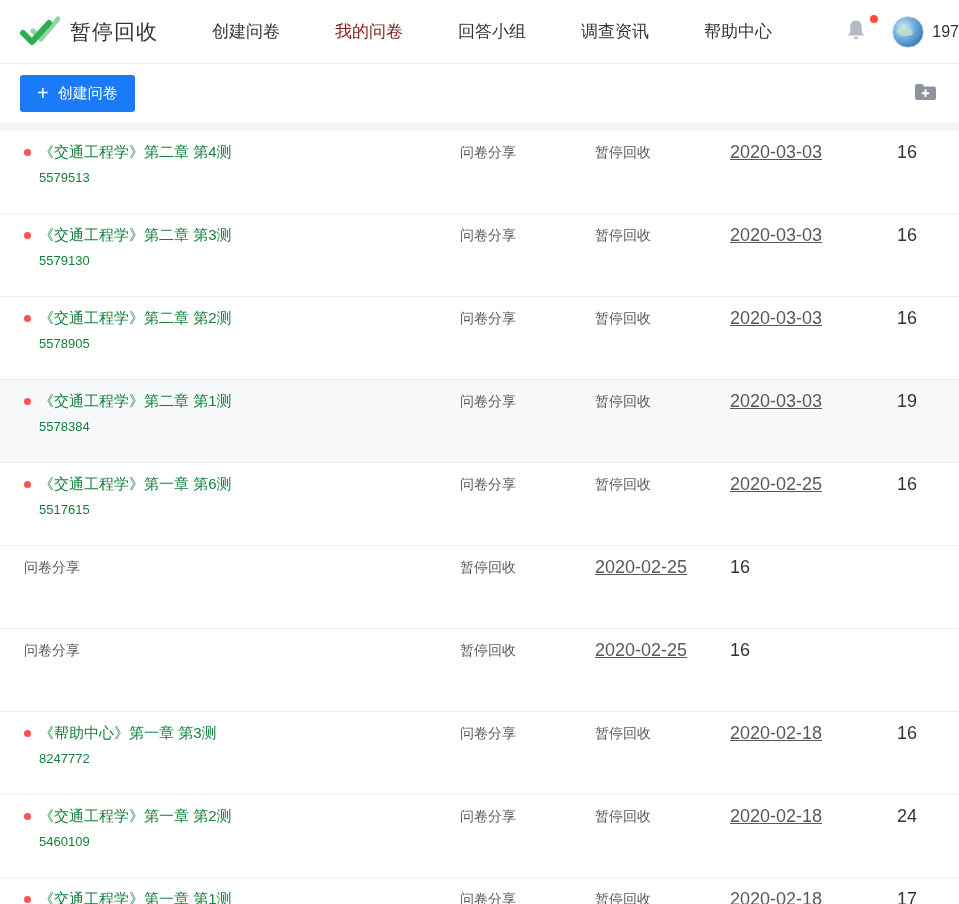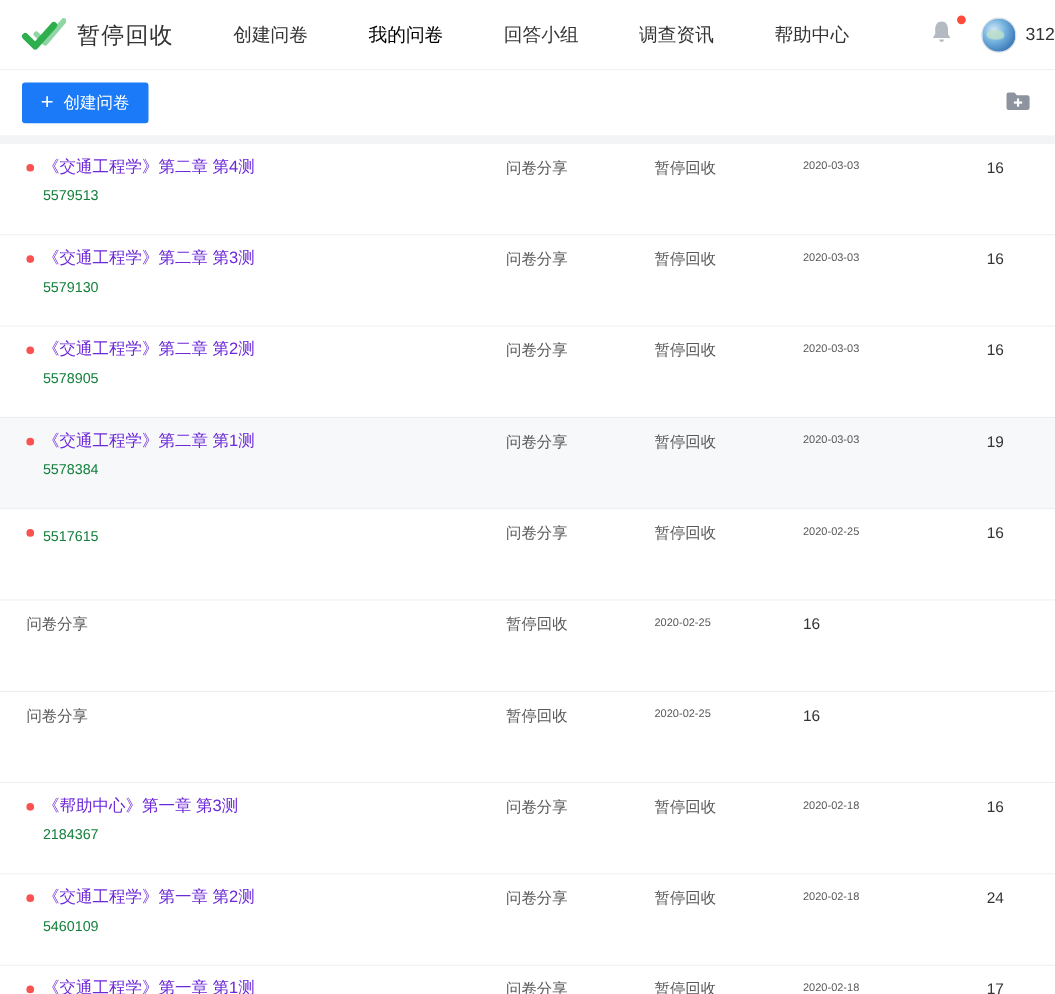--- a/index.html
+++ b/index.html
@@ -6,21 +6,21 @@
   html,body { width:959px; height:904px; overflow:hidden; background:#fff;
     font-family:"Liberation Sans","DejaVu Sans",sans-serif; color:#333; }
 
   
   .header { height:64px; display:flex; align-items:center; padding-left:20px;
     border-bottom:1px solid #e9ecef; background:#fff; }
   .logo { display:flex; align-items:center; gap:10px; flex:none; }
   .brand { font-size:21px; color:#333; letter-spacing:1px; white-space:nowrap; }
   .nav { display:flex; gap:55px; margin-left:54px; flex:none; }
   .nav-item { font-size:17px; color:#333; text-decoration:none; cursor:pointer; white-space:nowrap; }
-  .nav-item.active { color:#000000; }
+  .nav-item.active { color:#7f1d1d; }
   .header-right { margin-left:auto; display:flex; align-items:center; }
   .bell-wrap { position:relative; margin-right:26px; cursor:pointer; }
   .bell-dot { position:absolute; top:-4px; right:-12px; width:8px; height:8px;
     border-radius:50%; background:#ff4b3a; }
   .avatar { width:32px; height:32px; border-radius:50%; flex:none; cursor:pointer;
     background:radial-gradient(circle at 35% 35%, #d5eaf8 0%, #74b2de 38%, #2e6cb0 85%);
     border:1px solid #d9dee3; position:relative; overflow:hidden; }
   .avatar::after { content:""; position:absolute; left:4px; top:10px; width:16px; height:9px;
     background:#bfe0c8; border-radius:50% 60% 40% 55%; opacity:.8; }
   .username { font-size:16px; color:#333; margin-left:8px; white-space:nowrap; }
@@ -35,25 +35,25 @@
 
   .divider { height:8px; background:#f3f4f6; }
 
   
   .row { display:grid; grid-template-columns:436px 135px 135px 167px 1fr;
     padding:10px 0 0 24px; height:83px; border-bottom:1px solid #ededed;
     background:#fff; cursor:pointer; }
   .row.highlighted { background:#f7f8fa; }
   .title-cell { display:flex; align-items:flex-start; gap:8px; min-width:0; }
   .dot { width:7px; height:7px; border-radius:50%; background:#fa5151; margin-top:8px; flex:none; }
-  .title { font-size:15px; color:#6d28d9; line-height:22px; white-space:nowrap; }
+  .title { font-size:15px; color:#15803d; line-height:22px; white-space:nowrap; }
   .sid { font-size:13px; color:#15803d; line-height:18px; margin-top:6px; }
   .share, .status { font-size:14px; color:#595959; line-height:22px; }
-  .date { font-size:10px; color:#595959; line-height:22px; }
-  .count { font-size:14px; color:#333; line-height:22px; }
+  .date { font-size:18px; color:#595959; line-height:22px;text-decoration:underline; }
+  .count { font-size:18px; color:#333; line-height:22px; }
 </style>
 </head>
 <body>
 
 <div class="header">
   <div class="logo">
     <svg width="40" height="32" viewBox="0 0 40 32">
       <path d="M13 15 L21 23 L38 3" fill="none" stroke="#8fd6a4" stroke-width="5" stroke-linecap="round" stroke-linejoin="round"></path>
       <path d="M3 17 L12 26 L29 7" fill="none" stroke="#2fae4e" stroke-width="6" stroke-linecap="round" stroke-linejoin="round"></path>
     </svg>
@@ -74,21 +74,21 @@
 
   <div class="header-right">
     <span class="bell-wrap">
       <svg width="20" height="22" viewBox="0 0 20 22">
         <path d="M10 1.5 C6 1.5 4.2 4.6 4.2 8.6 L4.2 13 L2 16.5 L18 16.5 L15.8 13 L15.8 8.6 C15.8 4.6 14 1.5 10 1.5 Z" fill="#b3bac2"></path>
         <path d="M7.8 18 a2.2 2.2 0 0 0 4.4 0 Z" fill="#b3bac2"></path>
       </svg>
       <span class="bell-dot"></span>
     </span>
     <span class="avatar"></span>
-    <span class="username">312</span>
+    <span class="username">197</span>
   </div>
 </div>
 
 <div class="toolbar">
   <button class="create-btn">
     <span class="plus-glyph">+</span>
     <span>创建问卷</span>
   </button>
   <button class="folder-btn">
     <svg width="23" height="19" viewBox="0 0 23 19">
@@ -155,20 +155,21 @@
     <div class="share">问卷分享</div>
     <div class="status">暂停回收</div>
     <div class="date">2020-03-03</div>
     <div class="count">19</div>
   </div>
 
   <div class="row">
     <div class="title-cell">
       <span class="dot"></span>
       <div>
+        <div class="title">《交通工程学》第一章 第6测</div>
         <div class="sid">5517615</div>
       </div>
     </div>
     <div class="share">问卷分享</div>
     <div class="status">暂停回收</div>
     <div class="date">2020-02-25</div>
     <div class="count">16</div>
   </div>
 
   <div class="row">
@@ -183,21 +184,21 @@
     <div class="status">暂停回收</div>
     <div class="date">2020-02-25</div>
     <div class="count">16</div>
   </div>
 
   <div class="row">
     <div class="title-cell">
       <span class="dot"></span>
       <div>
         <div class="title">《帮助中心》第一章 第3测</div>
-        <div class="sid">2184367</div>
+        <div class="sid">8247772</div>
       </div>
     </div>
     <div class="share">问卷分享</div>
     <div class="status">暂停回收</div>
     <div class="date">2020-02-18</div>
     <div class="count">16</div>
   </div>
 
   <div class="row">
     <div class="title-cell">

